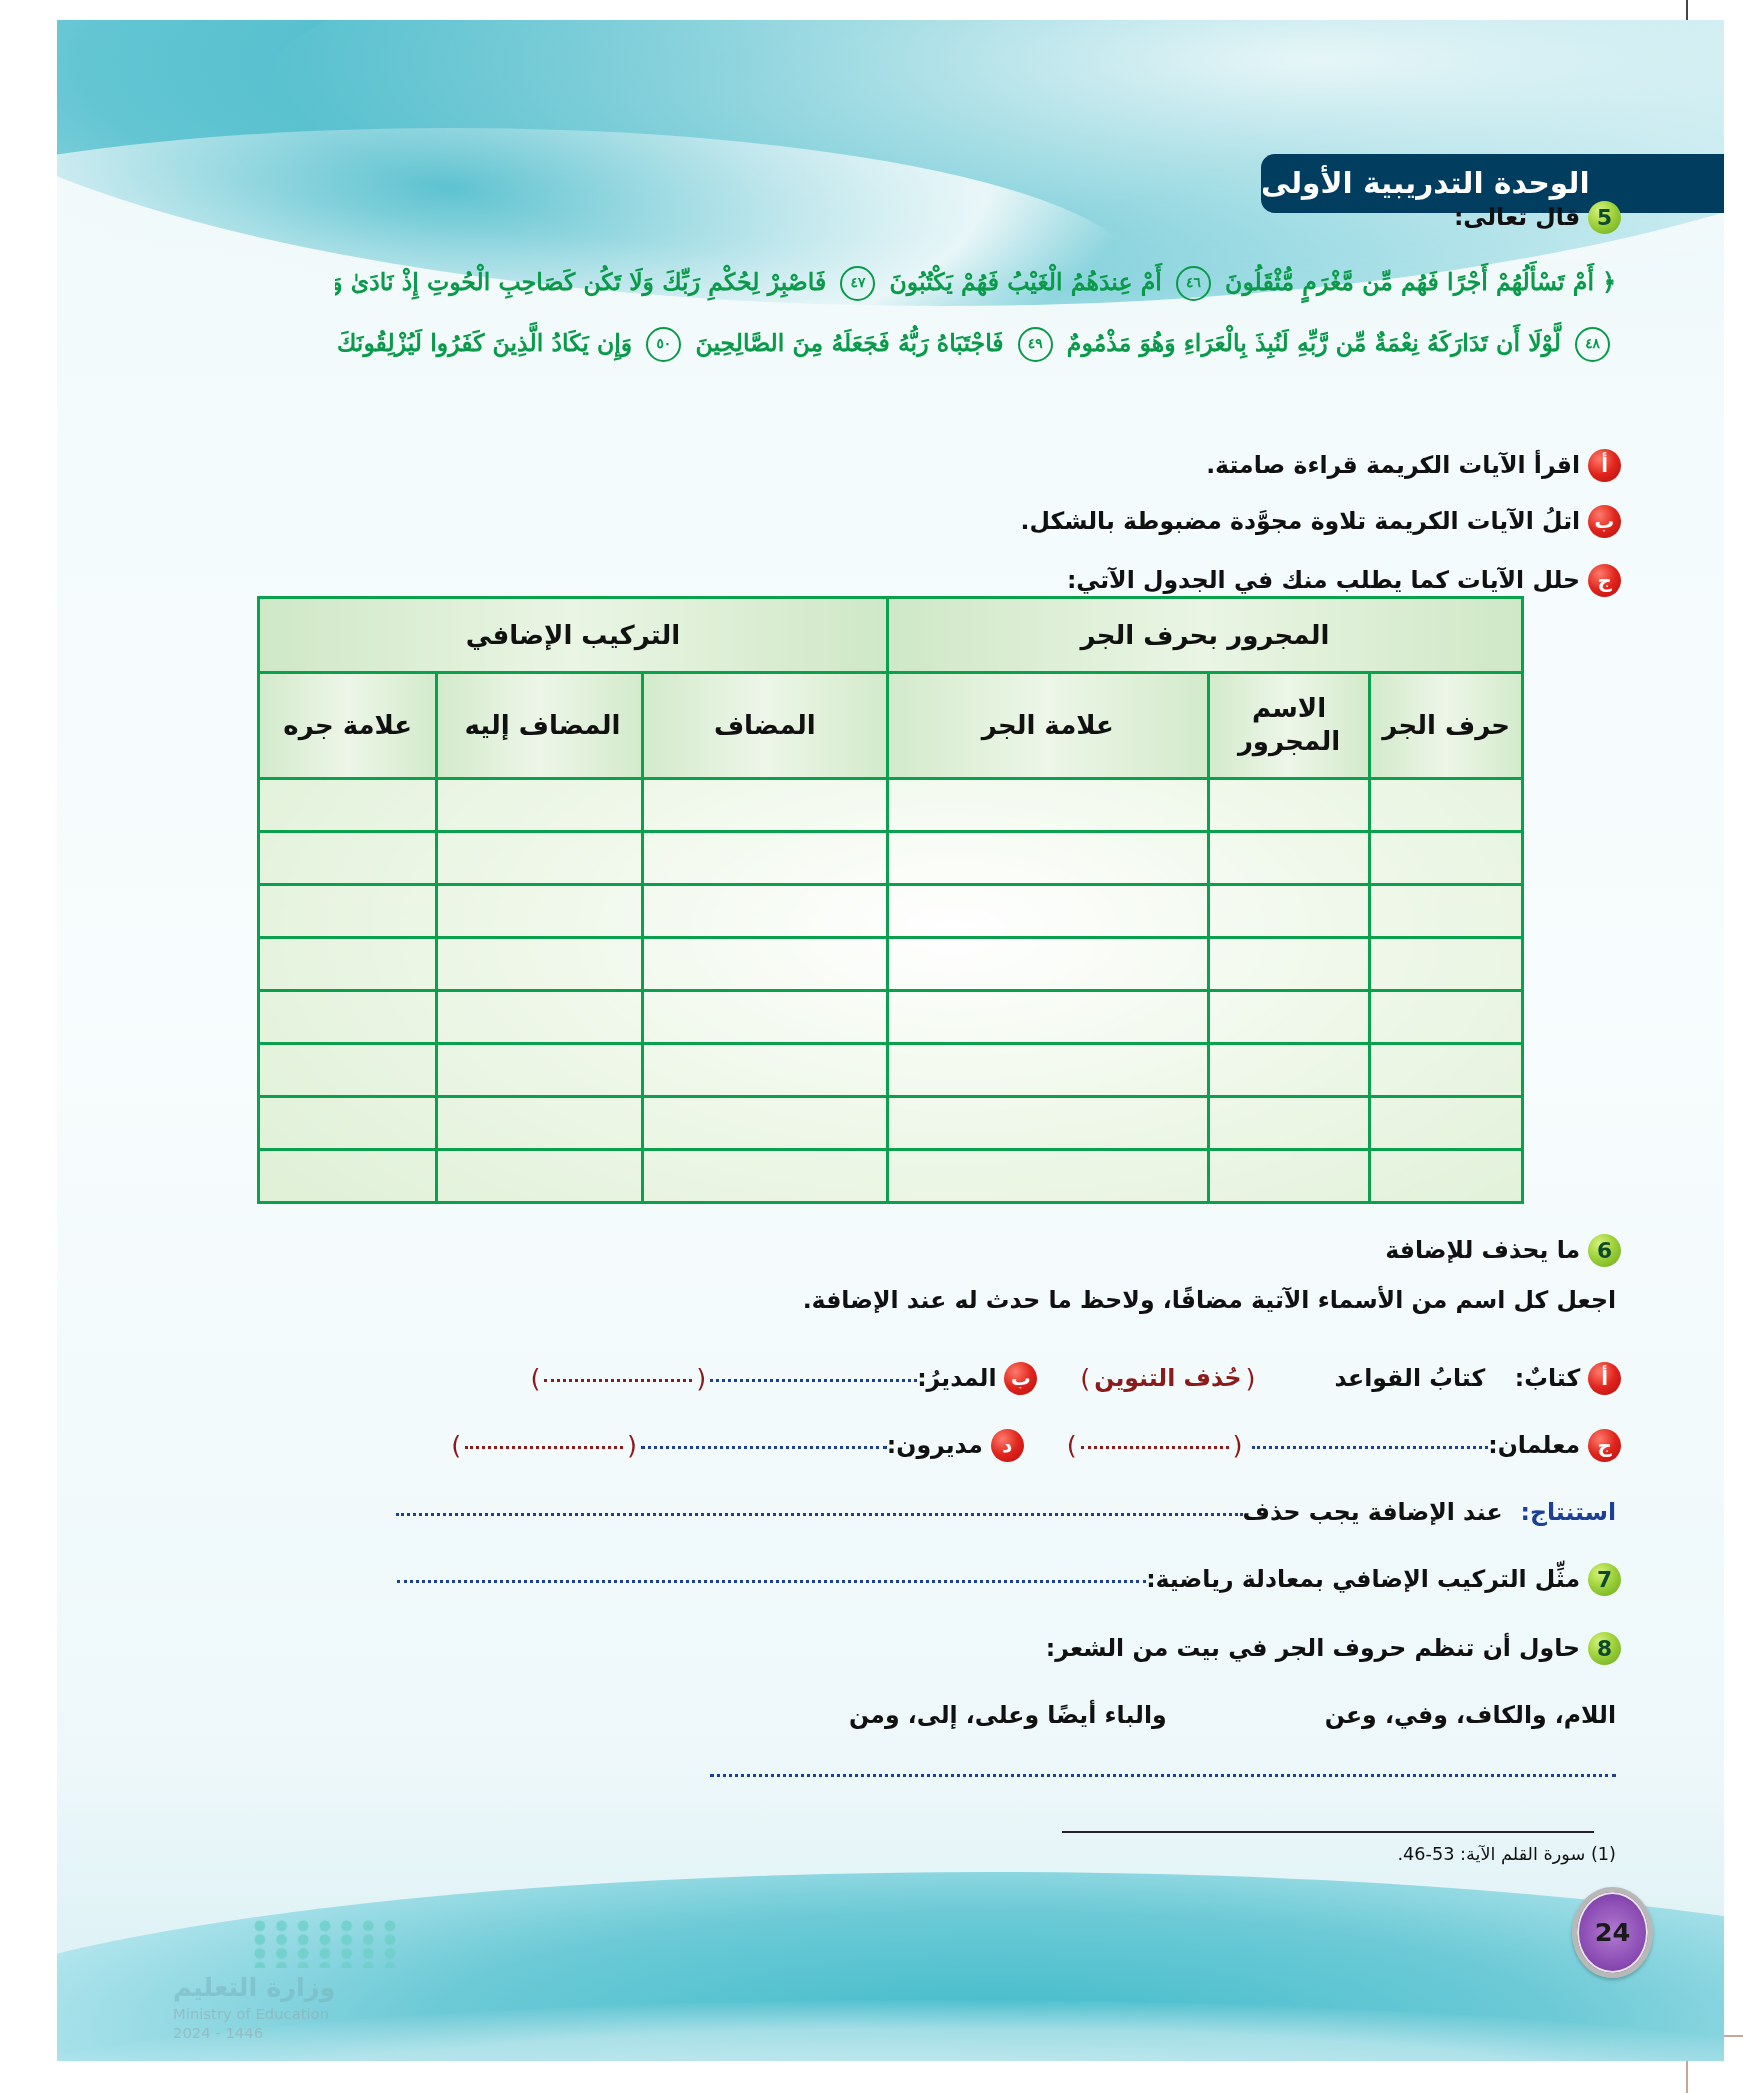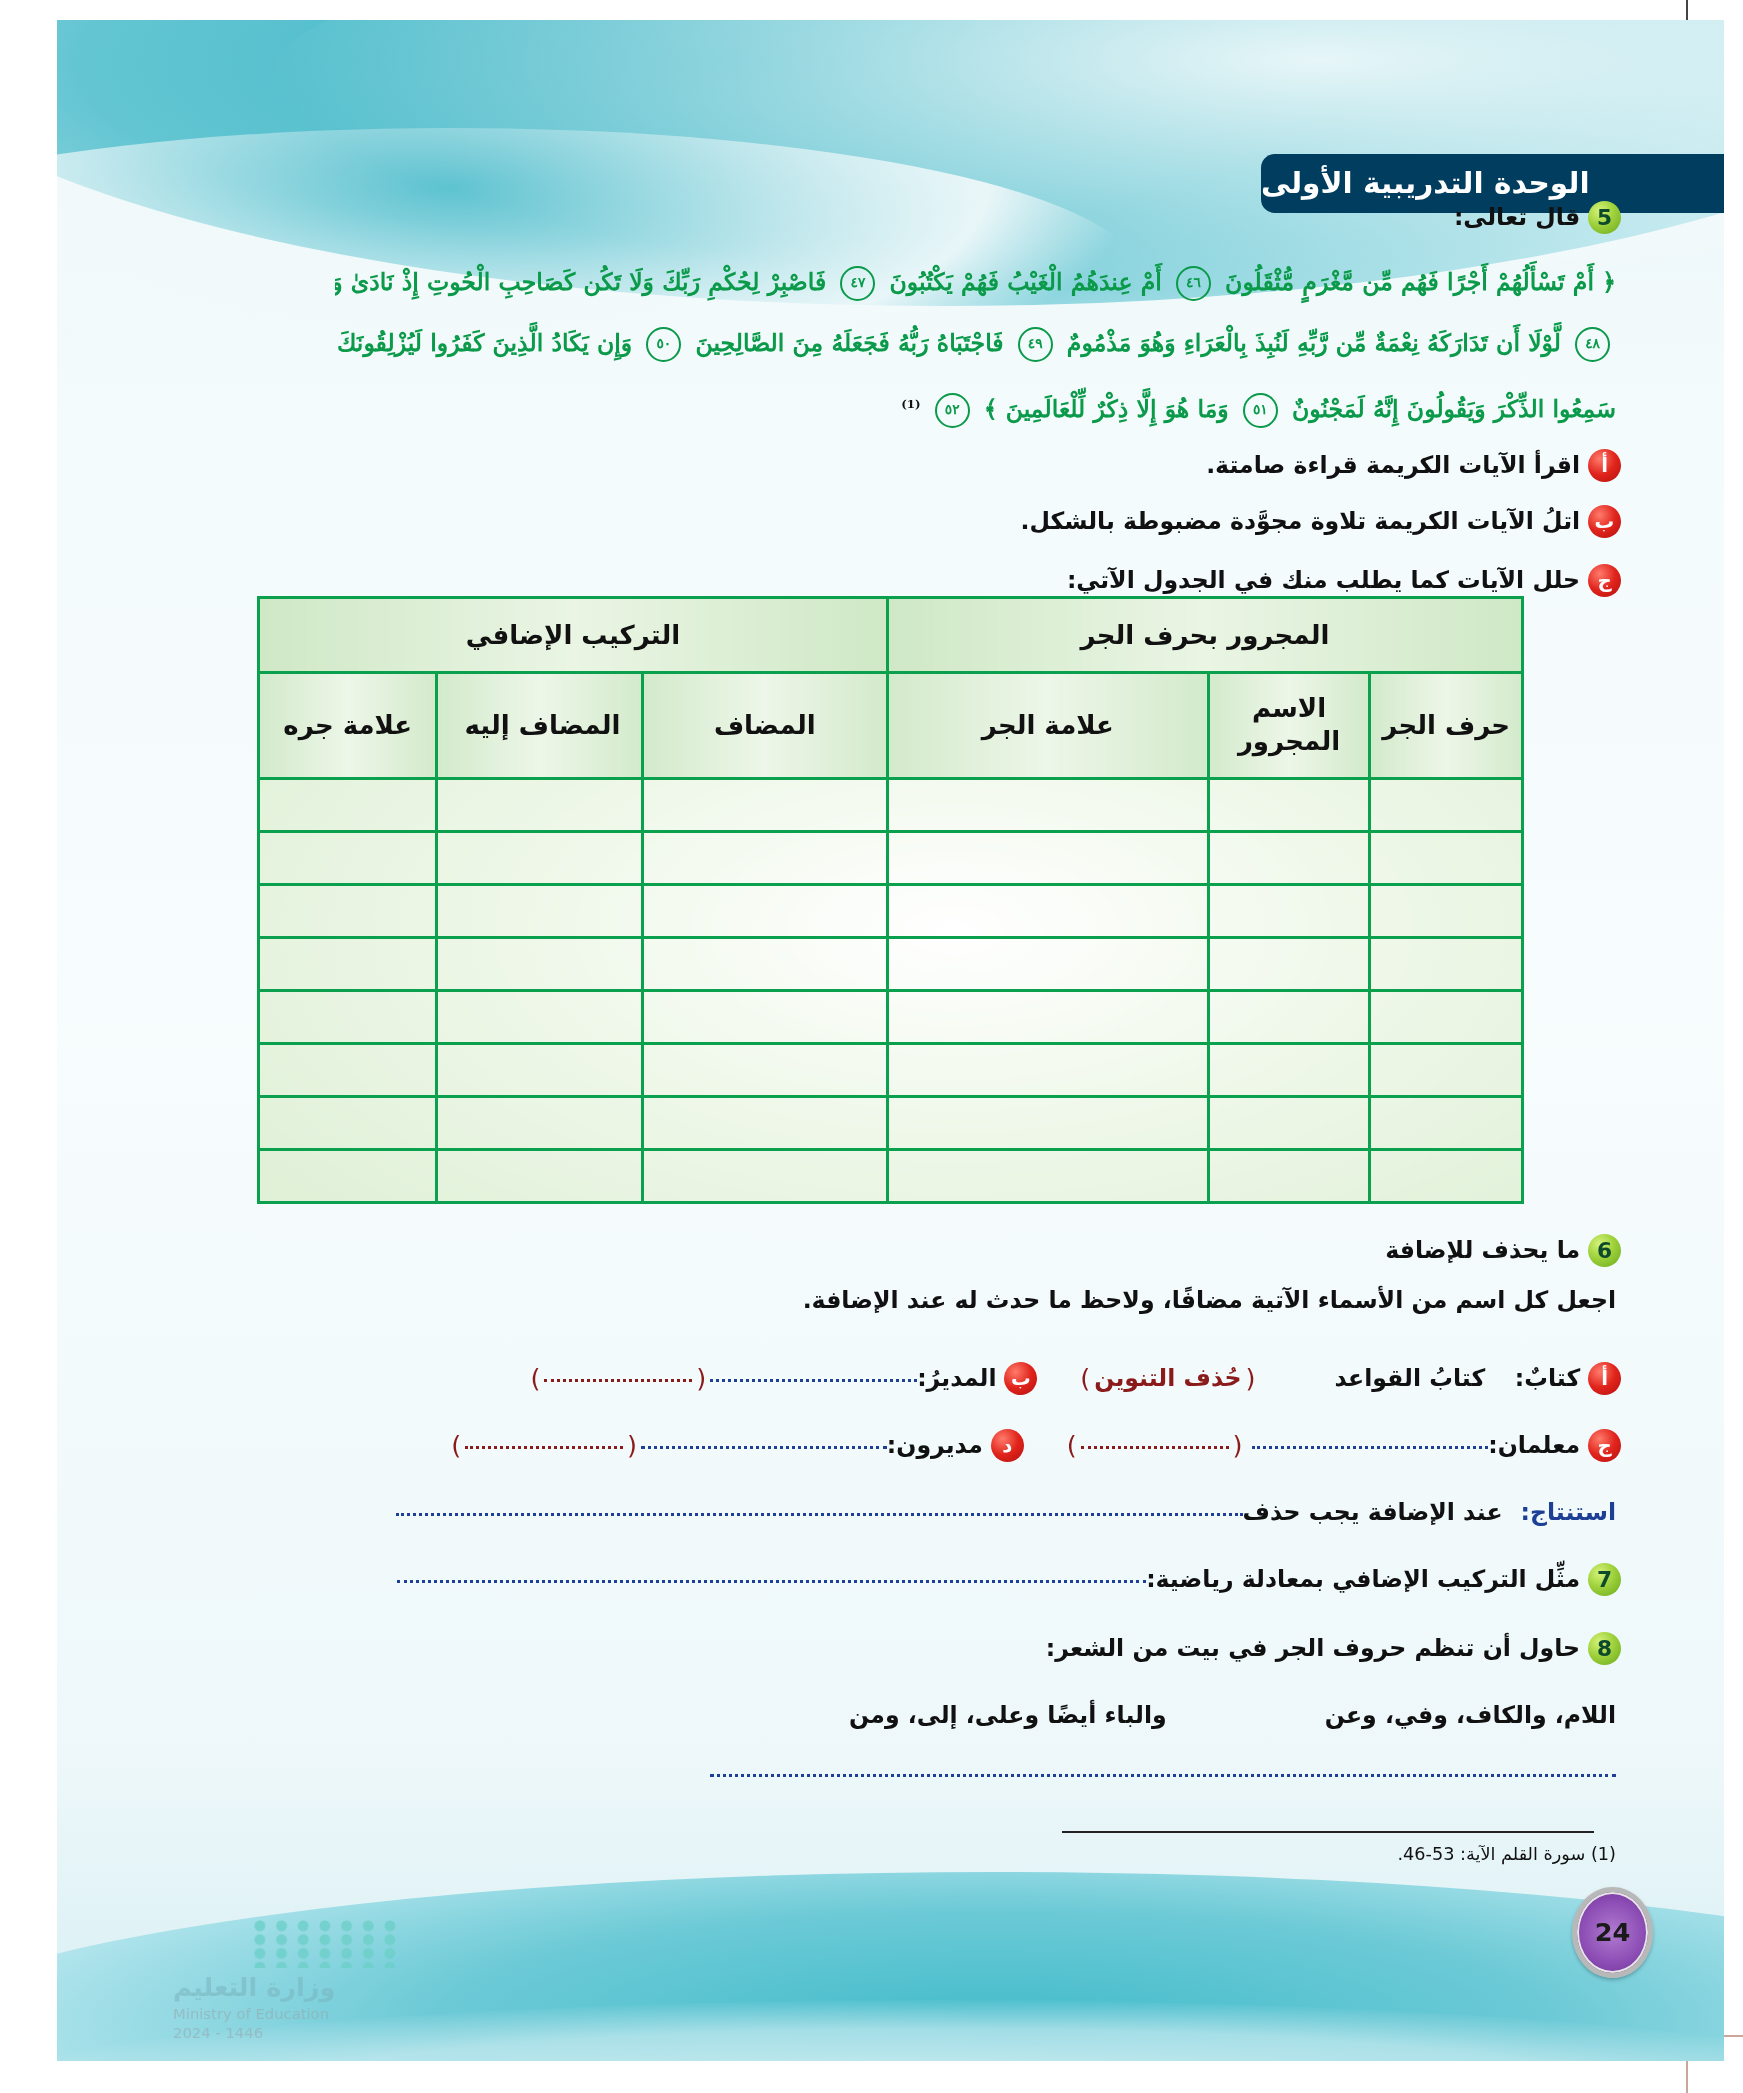--- a/index.html
+++ b/index.html
@@ -127,27 +127,20 @@
         <span>فَاصْبِرْ لِحُكْمِ رَبِّكَ وَلَا تَكُن كَصَاحِبِ الْحُوتِ إِذْ نَادَىٰ وَهُوَ مَكْظُومٌ</span>
       </span>
       <span class="ln">
         <span class="ayah-no">٤٨</span>
         <span>لَّوْلَا أَن تَدَارَكَهُ نِعْمَةٌ مِّن رَّبِّهِ لَنُبِذَ بِالْعَرَاءِ وَهُوَ مَذْمُومٌ</span>
         <span class="ayah-no">٤٩</span>
         <span>فَاجْتَبَاهُ رَبُّهُ فَجَعَلَهُ مِنَ الصَّالِحِينَ</span>
         <span class="ayah-no">٥٠</span>
         <span>وَإِن يَكَادُ الَّذِينَ كَفَرُوا لَيُزْلِقُونَكَ بِأَبْصَارِهِمْ لَمَّا</span>
       </span>
-      <span class="ln">
-        <span>سَمِعُوا الذِّكْرَ وَيَقُولُونَ إِنَّهُ لَمَجْنُونٌ</span>
-        <span class="ayah-no">٥١</span>
-        <span>وَمَا هُوَ إِلَّا ذِكْرٌ لِّلْعَالَمِينَ ﴾</span>
-        <span class="ayah-no">٥٢</span>
-        <span class="footnote-ref">(1)</span>
-      </span>
     </div>
 
     <div class="line" style="top:429px;">
       <span class="sub-badge">أ</span>
       <span>اقرأ الآيات الكريمة قراءة صامتة.</span>
     </div>
     <div class="line" style="top:485px;">
       <span class="sub-badge">ب</span>
       <span>اتلُ الآيات الكريمة تلاوة مجوَّدة مضبوطة بالشكل.</span>
     </div>

